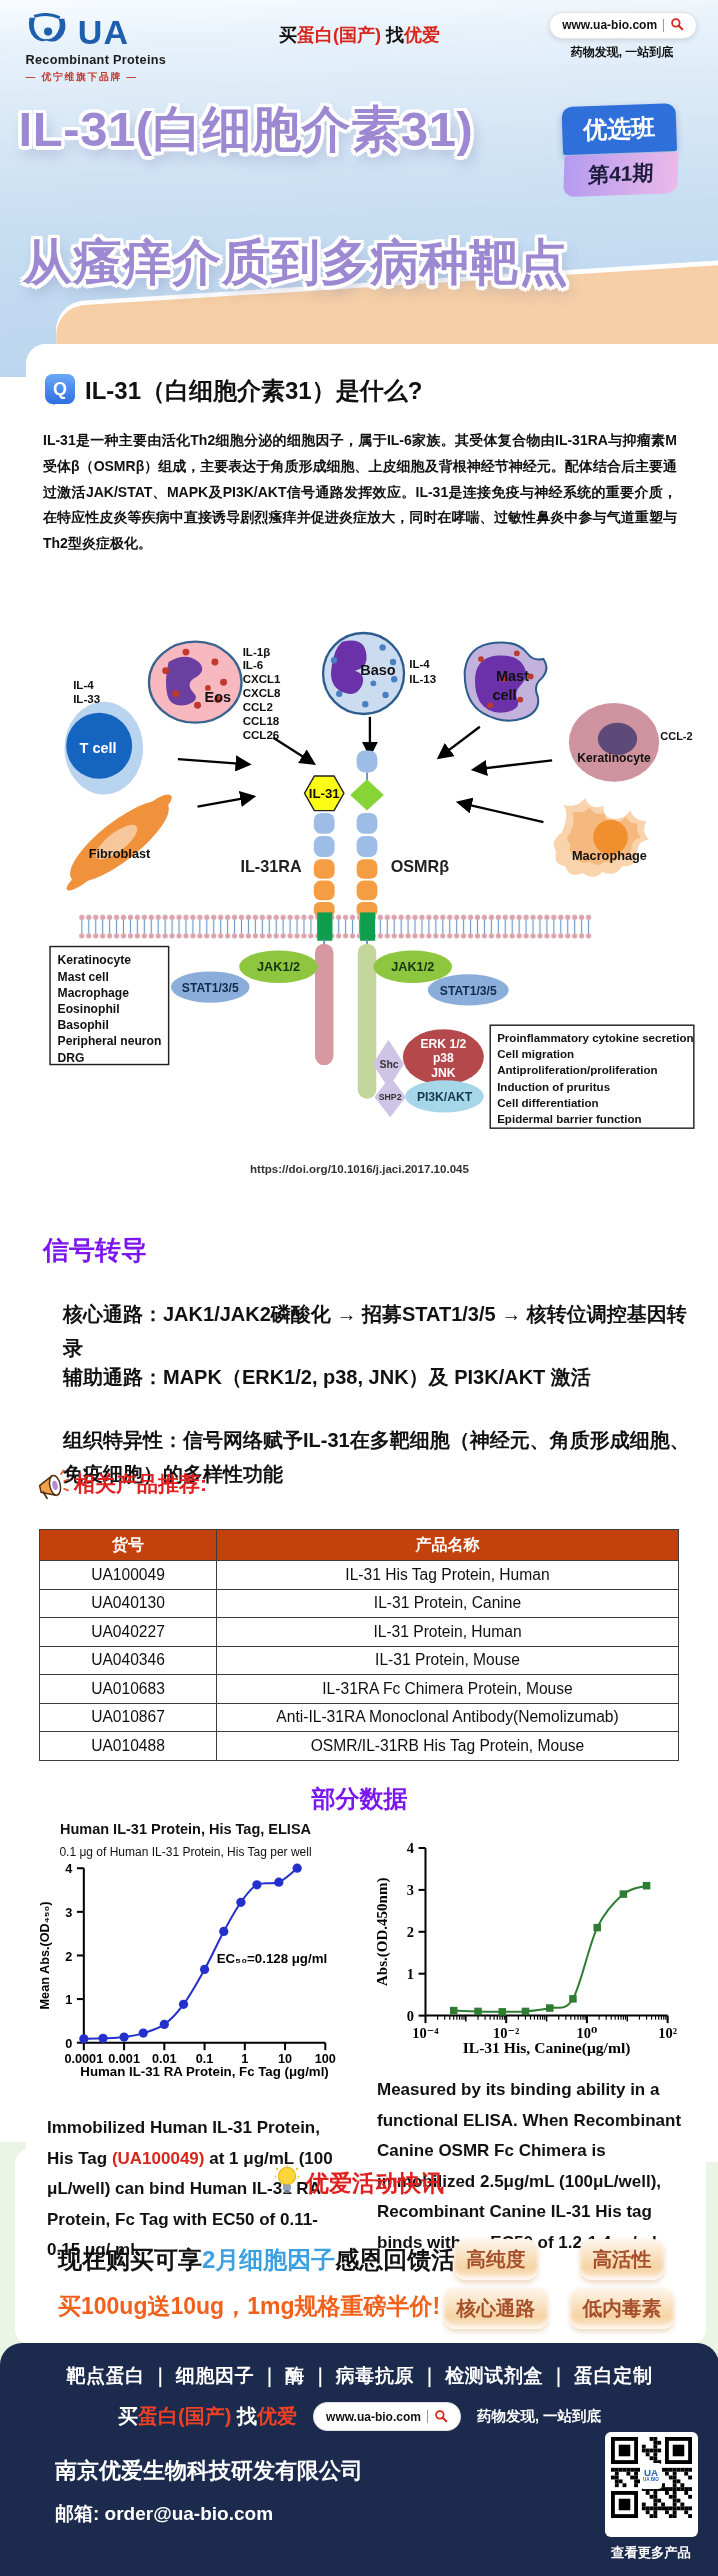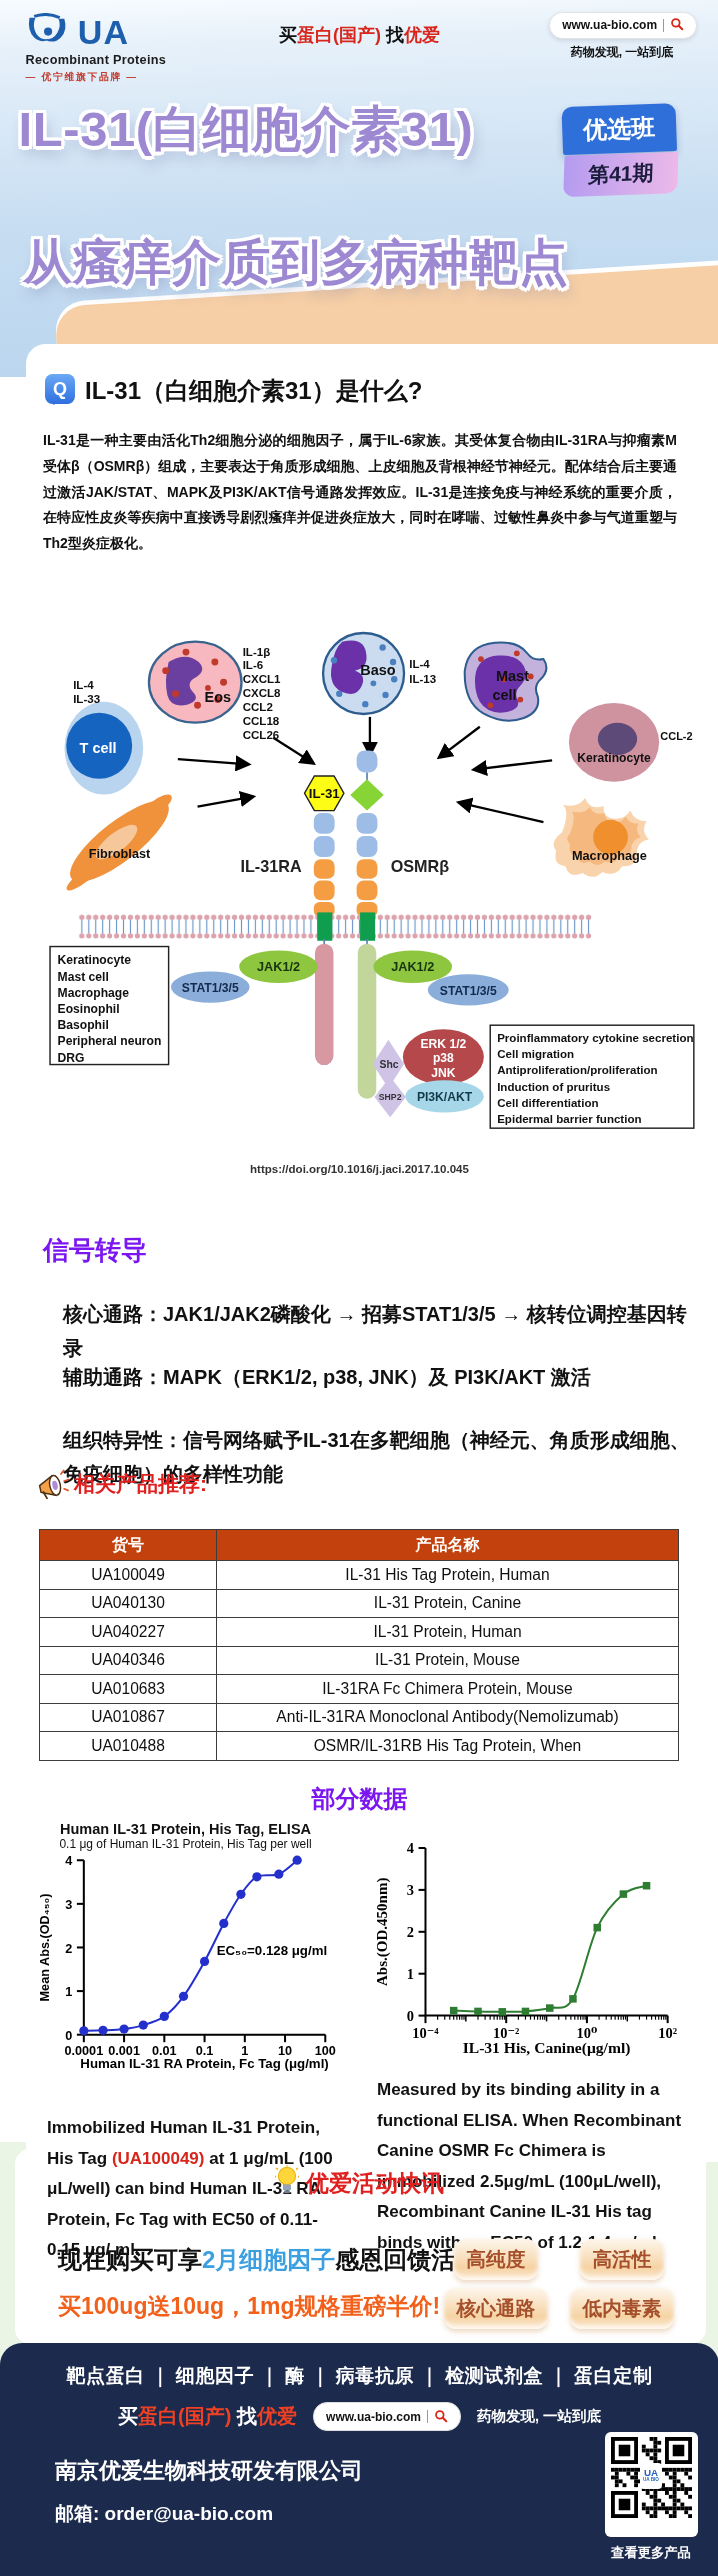--- a/index.html
+++ b/index.html
@@ -65,21 +65,21 @@
   table.prod th{background:#c2410c;color:#fff;font-size:16px;font-weight:800;height:28px;border:1.2px solid #3c3c3c;}
   table.prod td{font-size:15.6px;font-weight:500;color:#101010;height:25.5px;text-align:center;border:1.2px solid #3c3c3c;background:#fff;}
   table.prod td.sku{width:174px;}
 
   
   .data-h{top:1783px;left:0;width:719px;text-align:center;font-size:24px;font-weight:900;color:#7b16f0;z-index:5;}
   .chartbox{z-index:5;}
   .cb-left{top:1821px;left:34px;width:303px;}
   .cb-right{top:1834px;left:370px;width:315px;}
   .c-title{text-align:center;font-size:14.5px;font-weight:800;}
-  .c-sub{text-align:center;font-size:12px;font-weight:500;margin-top:0;}
+  .c-sub{text-align:center;font-size:12px;font-weight:500;margin-top:8px;}
   .caption{font-size:17px;font-weight:700;line-height:1.8;z-index:5;}
   .cap-left{top:2113px;left:47px;width:289px;}
   .cap-right{top:2075px;left:377px;width:315px;}
 
   
   .green{top:2142px;left:0;width:719px;height:434px;background:#ebf5e5;z-index:1;}
   .promo-card{top:2149px;left:14.5px;width:691px;height:195px;background:#fff;border-radius:15px;z-index:2;}
   .promo-h{top:2165px;left:0;width:719px;text-align:center;font-size:23px;font-weight:900;color:#e01f1f;z-index:5;
            display:flex;align-items:center;justify-content:center;gap:7px;}
   .promo-l1{top:2244px;left:58px;font-size:24px;font-weight:900;z-index:5;}
@@ -382,21 +382,21 @@
         <tr>
           <td class="sku">UA010683</td>
           <td>IL-31RA Fc Chimera Protein, Mouse</td>
         </tr>
         <tr>
           <td class="sku">UA010867</td>
           <td>Anti-IL-31RA Monoclonal Antibody(Nemolizumab)</td>
         </tr>
         <tr>
           <td class="sku">UA010488</td>
-          <td>OSMR/IL-31RB His Tag Protein, When</td>
+          <td>OSMR/IL-31RB His Tag Protein, Mouse</td>
         </tr>
       </tbody>
   </table>
 
   <div class="abs data-h">部分数据</div>
 
   <div class="abs chartbox cb-left">
     <div class="c-title">Human IL-31 Protein, His Tag, ELISA</div>
     <div class="c-sub">0.1 μg of Human IL-31 Protein, His Tag per well</div>
     <svg id="chart0" width="303" height="238" viewBox="0 0 524 412">

